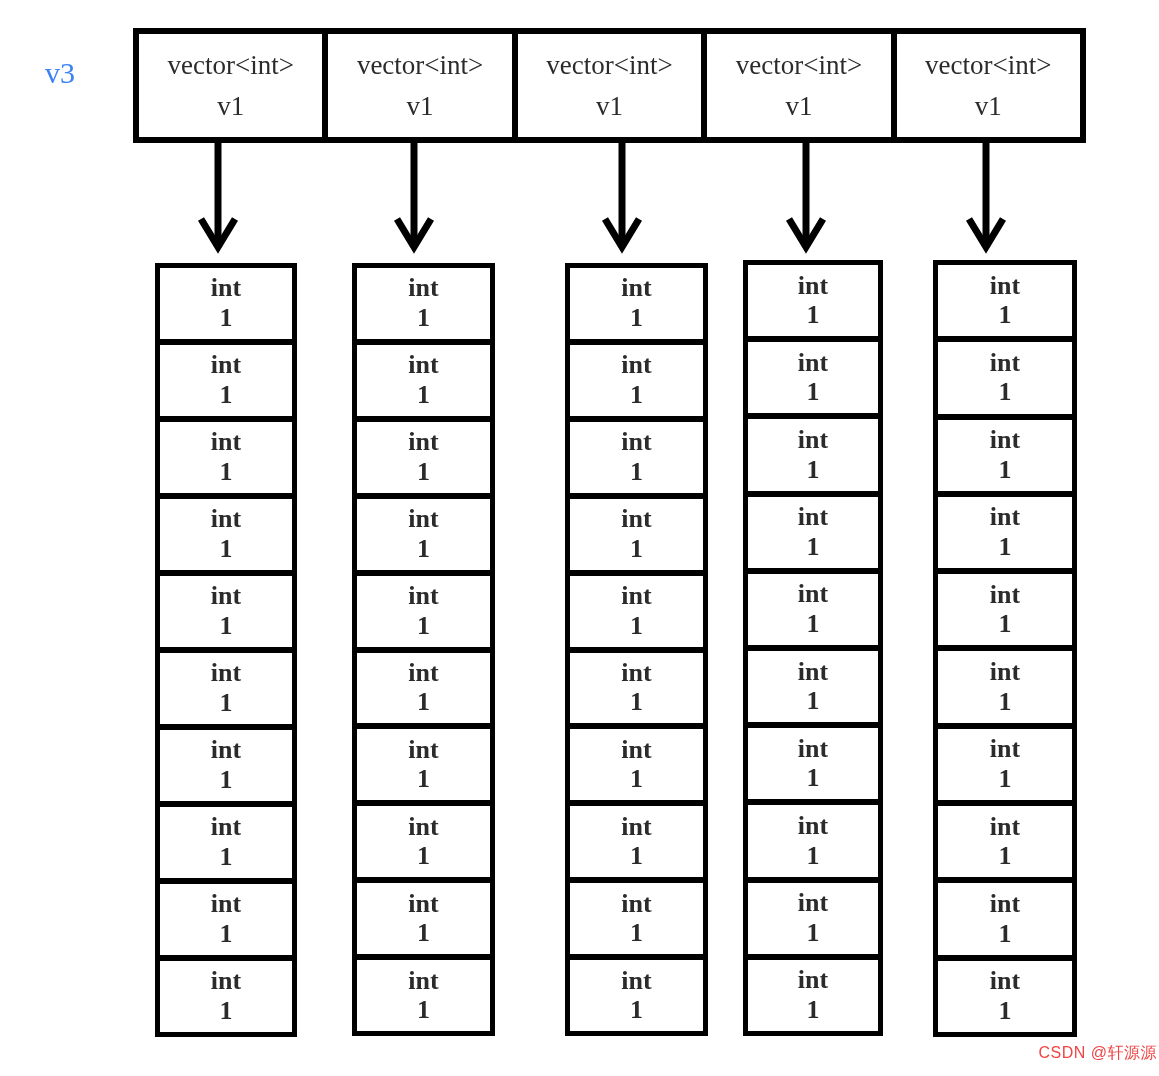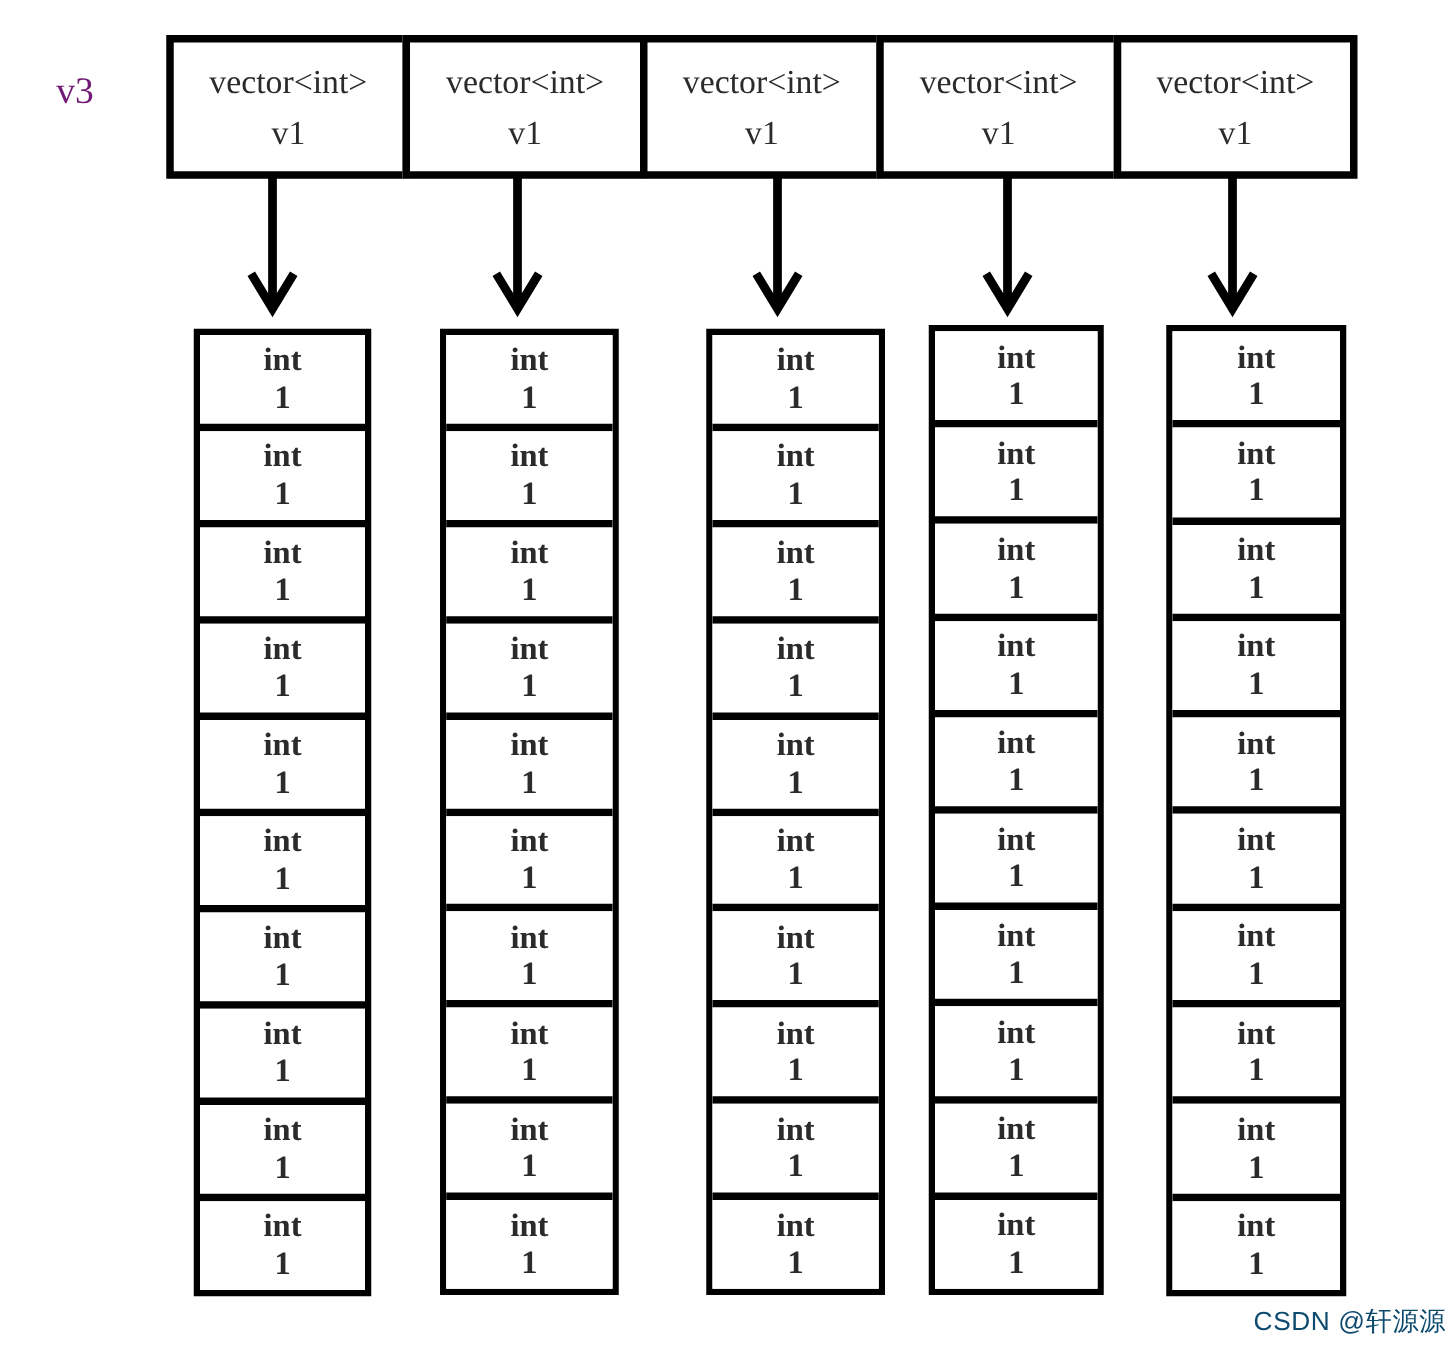--- a/index.html
+++ b/index.html
@@ -12,21 +12,21 @@
   }
   .stage { position: absolute; inset: 0; }
 
   
   .outer-label {
     position: absolute;
     left: 30px; top: 56px;
     width: 60px;
     text-align: center;
     font-size: 30px;
-    color: #701a75;
+    color: #3b82f6;
   }
 
   
   .header-row {
     position: absolute;
     left: 133px; top: 28px;
     width: 953px; height: 115px;
     display: flex;
   }
   .header-box {
@@ -86,23 +86,23 @@
     background: #ffffff;
     font-weight: bold;
   }
   .int-cell:last-child { border-bottom: none; }
 
   
   .watermark {
     position: absolute;
     right: 2px; top: 1043px;
     font-family: "Liberation Sans", sans-serif;
-    font-size: 21px;
+    font-size: 16px;
     letter-spacing: 0.5px;
-    color: #0c4a6e;
+    color: #ef4444;
   }
 </style>
 </head>
 <body>
 
 <div class="stage">
 
   <div class="outer-label">v3</div>
 
   <div class="header-row" id="header-row">

